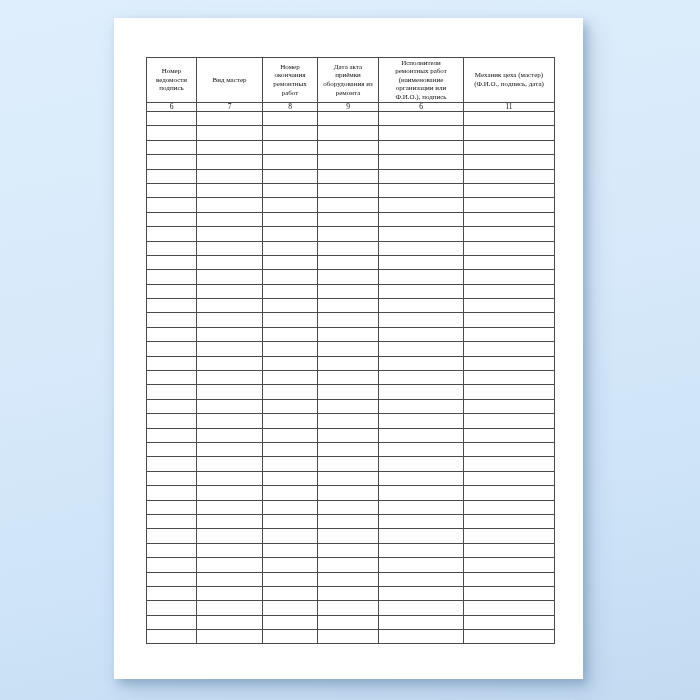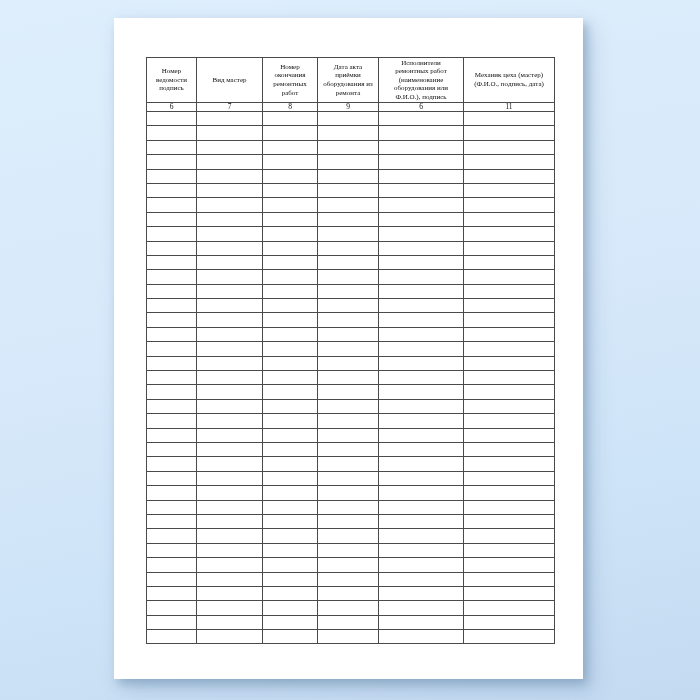--- a/index.html
+++ b/index.html
@@ -89,21 +89,21 @@
 окончания
 ремонтных
 работ</th>
           <th>Дата акта
 приёмки
 оборудования из
 ремонта</th>
           <th>Исполнители
 ремонтных работ
 (наименование
-оборудования или
+организации или
 Ф.И.О.), подпись</th>
           <th>Механик цеха (мастер)
 (Ф.И.О., подпись, дата)</th>
         </tr>
         <tr class="num-row">
           <td>6</td>
           <td>7</td>
           <td>8</td>
           <td>9</td>
           <td>6</td>

